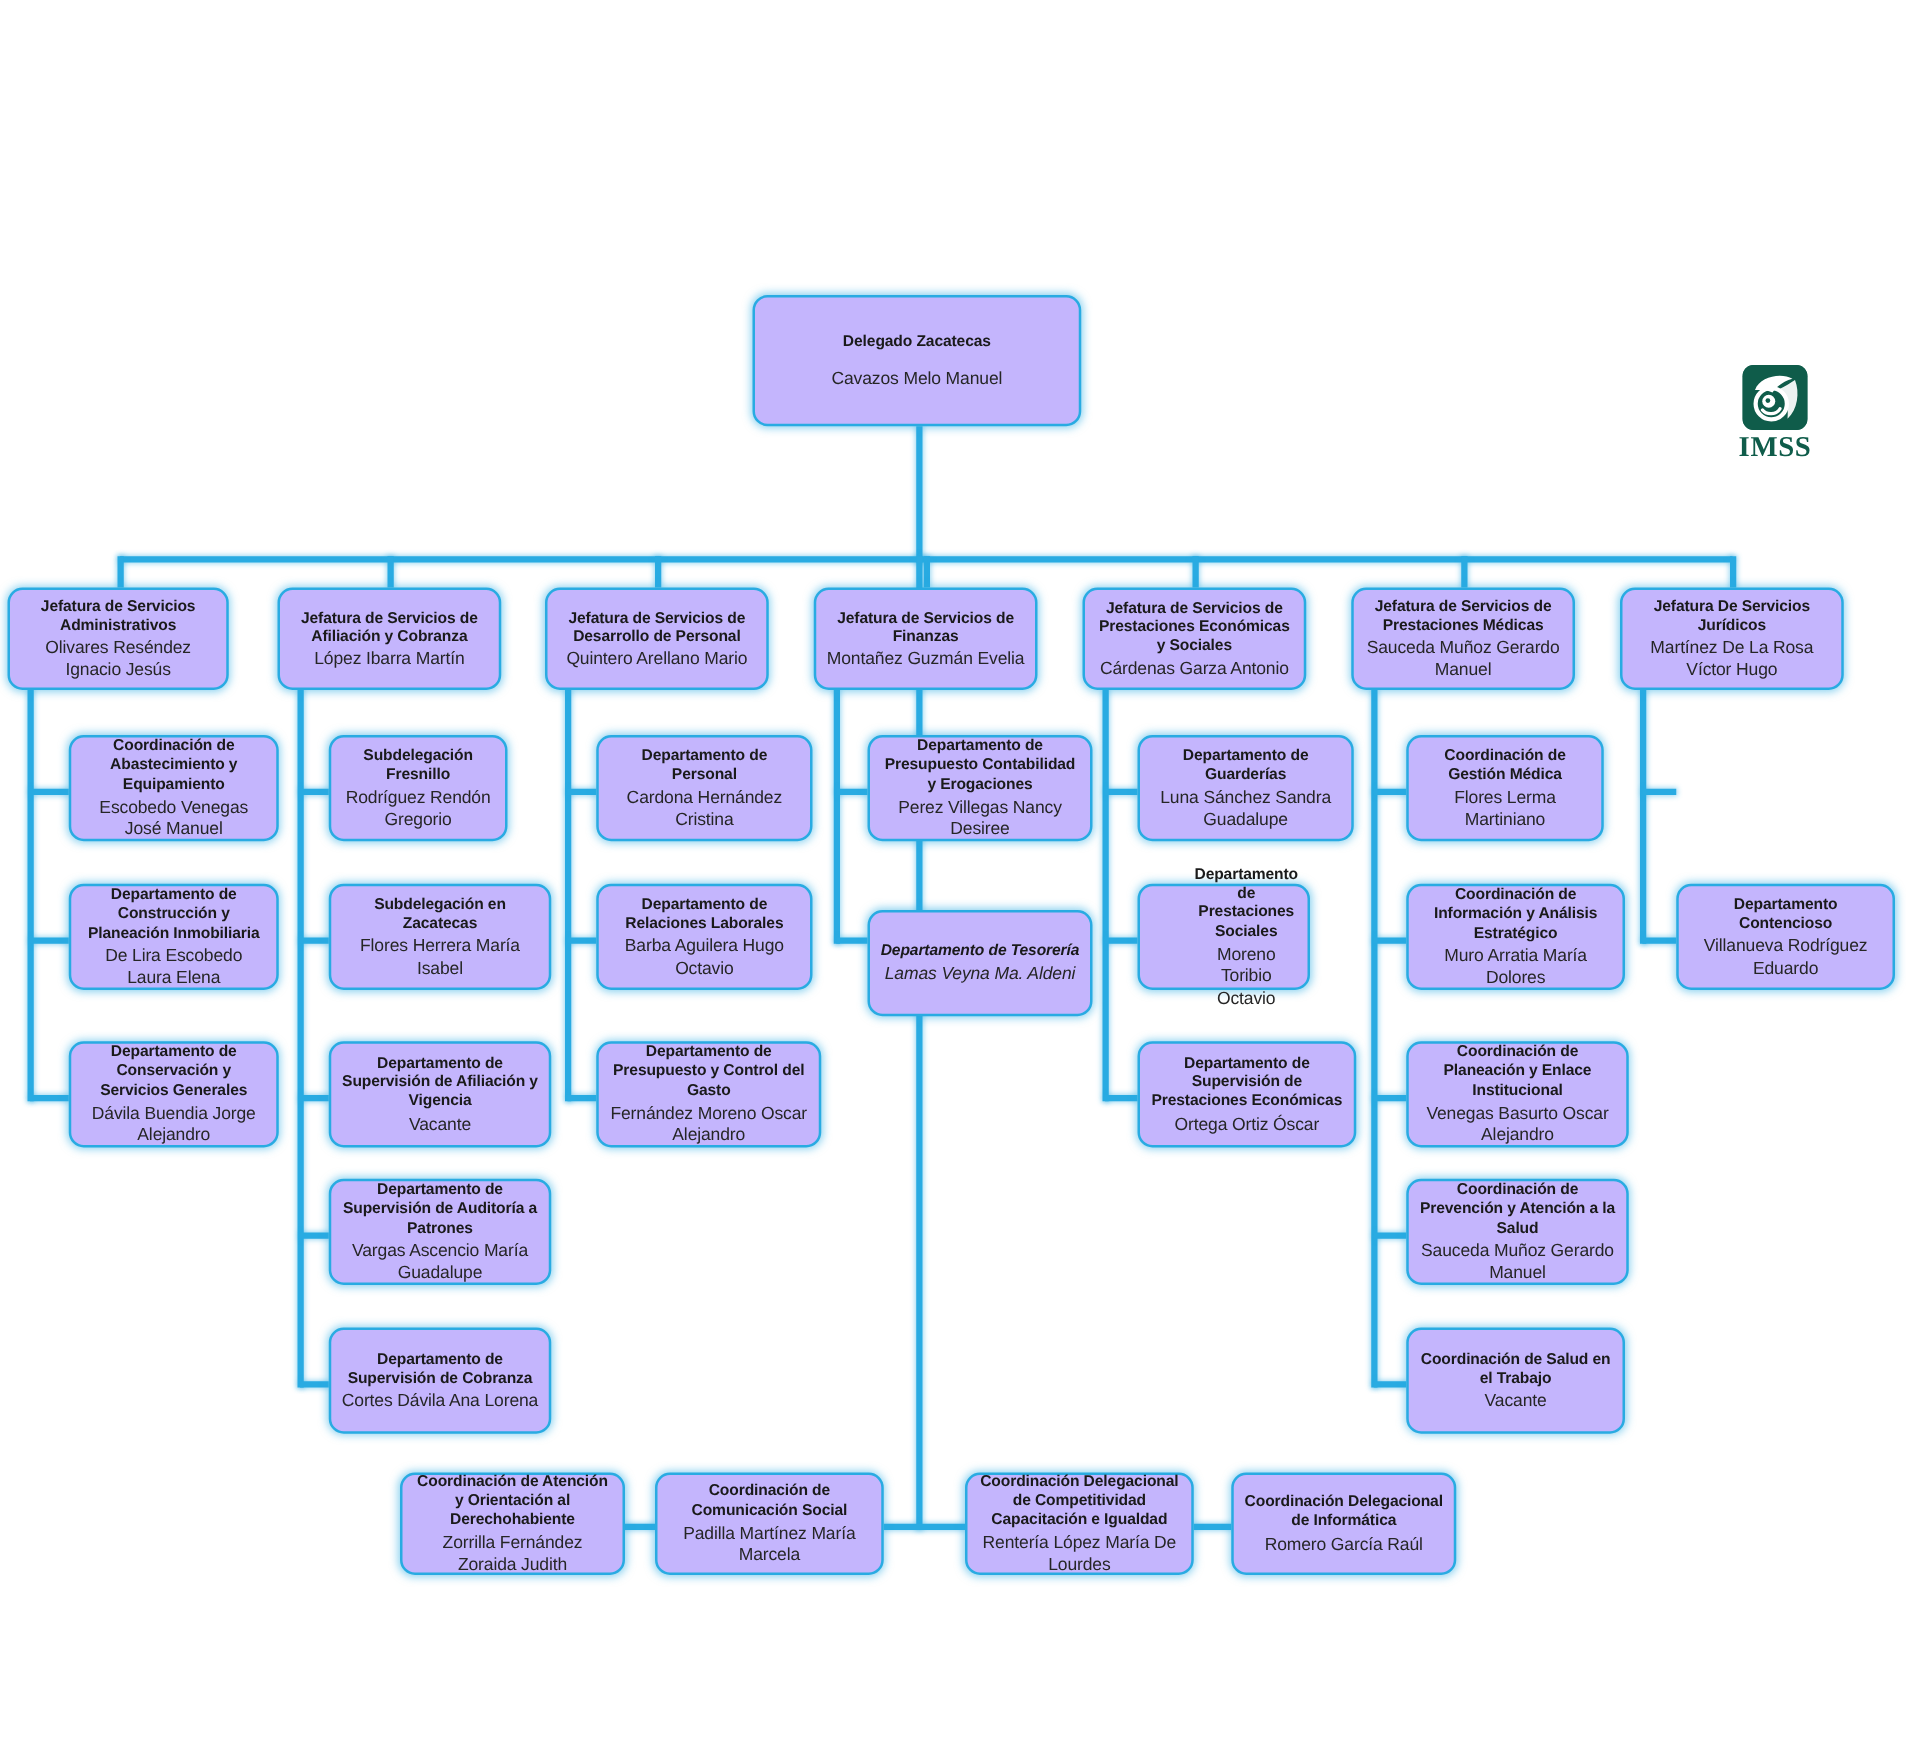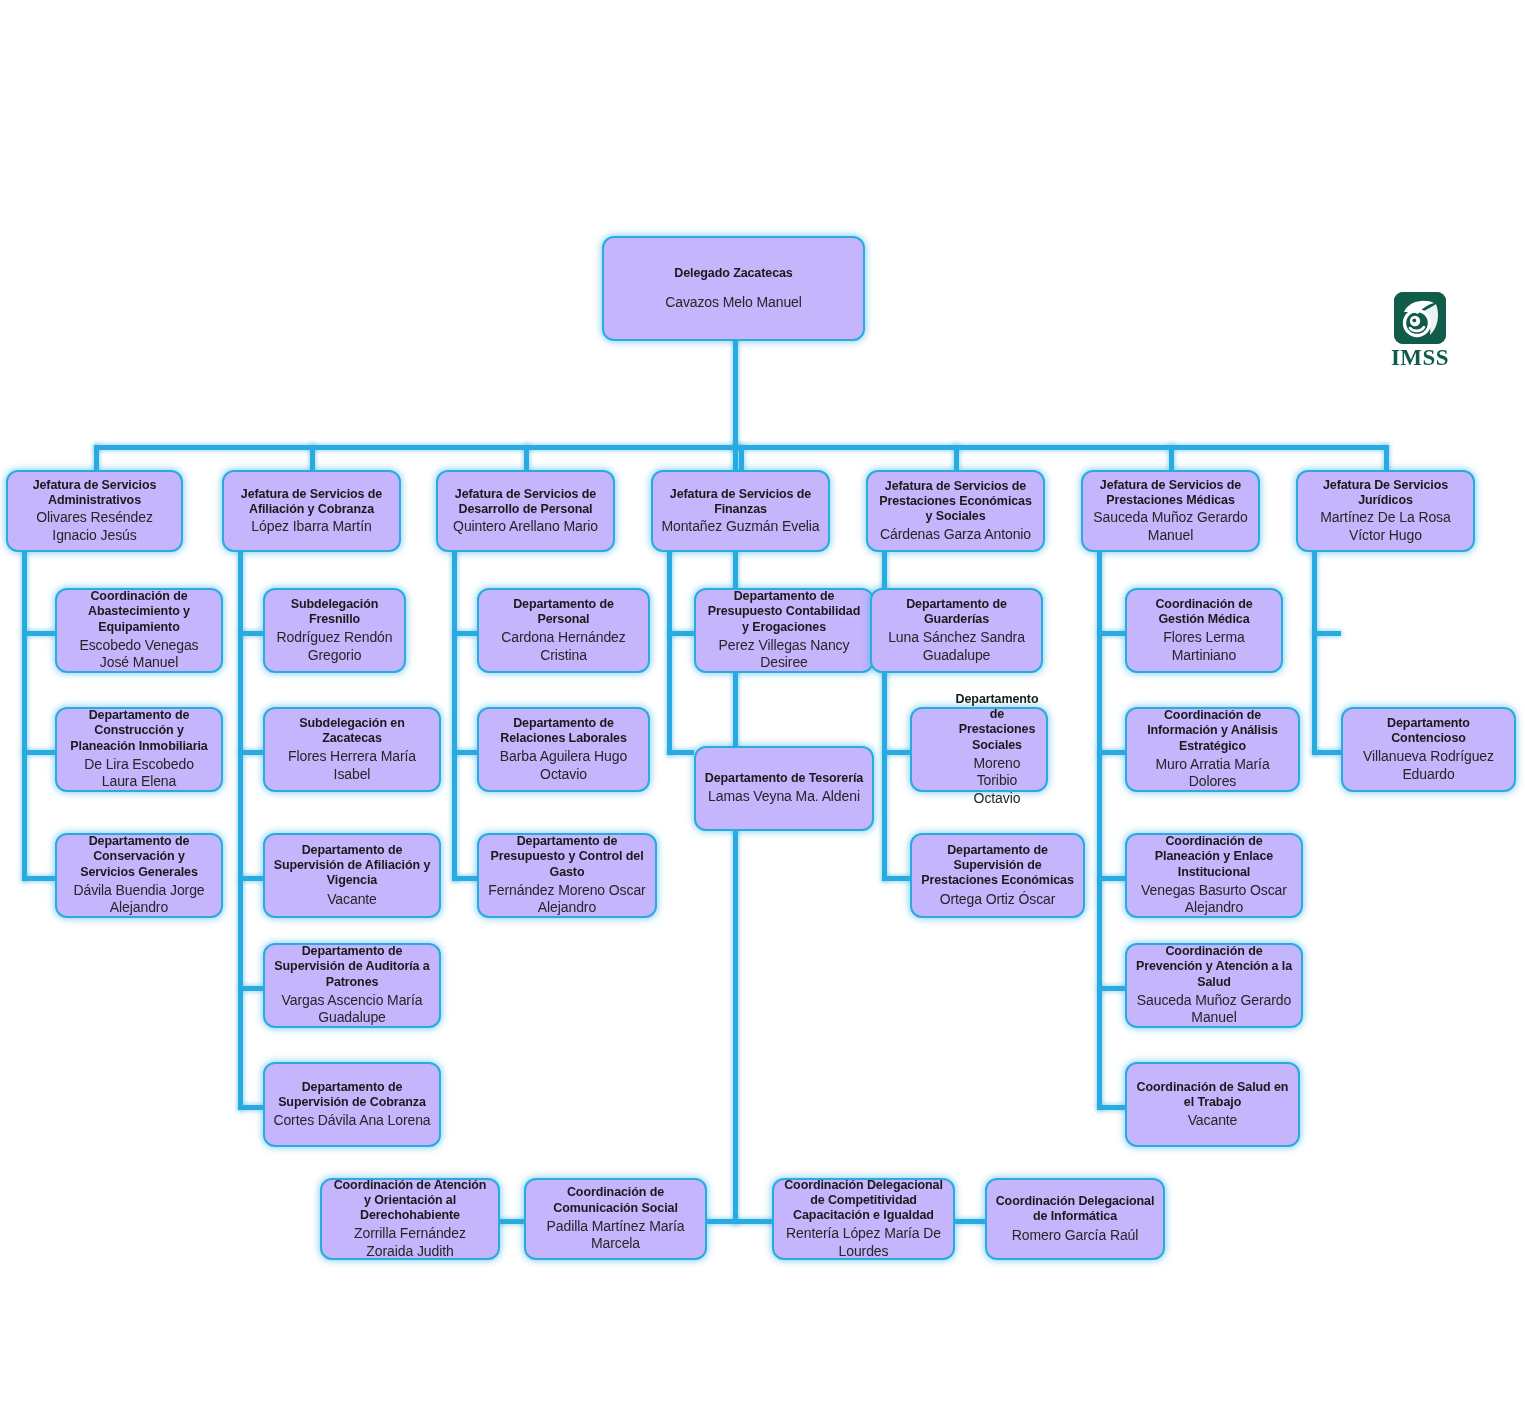--- a/index.html
+++ b/index.html
@@ -175,29 +175,29 @@
       <div class="p">Fernández Moreno Oscar Alejandro</div>
     </div>
     <div class="node lvl2" style="left: 651px; top: 470px; width: 179px; height: 82px;">
       <div class="t">Jefatura de Servicios de Finanzas</div>
       <div class="p">Montañez Guzmán Evelia</div>
     </div>
     <div class="node child" style="left: 694px; top: 588px; width: 180px; height: 85px; align-items: center;">
       <div class="t">Departamento de Presupuesto Contabilidad y Erogaciones</div>
       <div class="p">Perez Villegas Nancy Desiree</div>
     </div>
-    <div class="node child gap-top" style="left: 694px; top: 746px; width: 180px; height: 85px;">
+    <div class="node child gap-top" style="left: 694px; top: 728px; width: 180px; height: 85px; font-style: italic;">
       <div class="t">Departamento de Tesorería</div>
       <div class="p">Lamas Veyna Ma. Aldeni</div>
     </div>
     <div class="node lvl2" style="left: 866px; top: 470px; width: 179px; height: 82px;">
       <div class="t">Jefatura de Servicios de Prestaciones Económicas y Sociales</div>
       <div class="p">Cárdenas Garza Antonio</div>
     </div>
-    <div class="node child" style="left: 870px; top: 588px; width: 173px; height: 85px;">
+    <div class="node child" style="left: 910px; top: 588px; width: 173px; height: 85px;">
       <div class="t">Departamento de Guarderías</div>
       <div class="p">Luna Sánchez Sandra Guadalupe</div>
     </div>
     <div class="node child" style="left: 910px; top: 707px; width: 138px; height: 85px; padding-left: 44px;">
       <div class="t">Departamento de Prestaciones Sociales</div>
       <div class="p">Moreno Toribio Octavio</div>
     </div>
     <div class="node child" style="left: 910px; top: 833px; width: 175px; height: 85px;">
       <div class="t">Departamento de Supervisión de Prestaciones Económicas</div>
       <div class="p">Ortega Ortiz Óscar</div>

